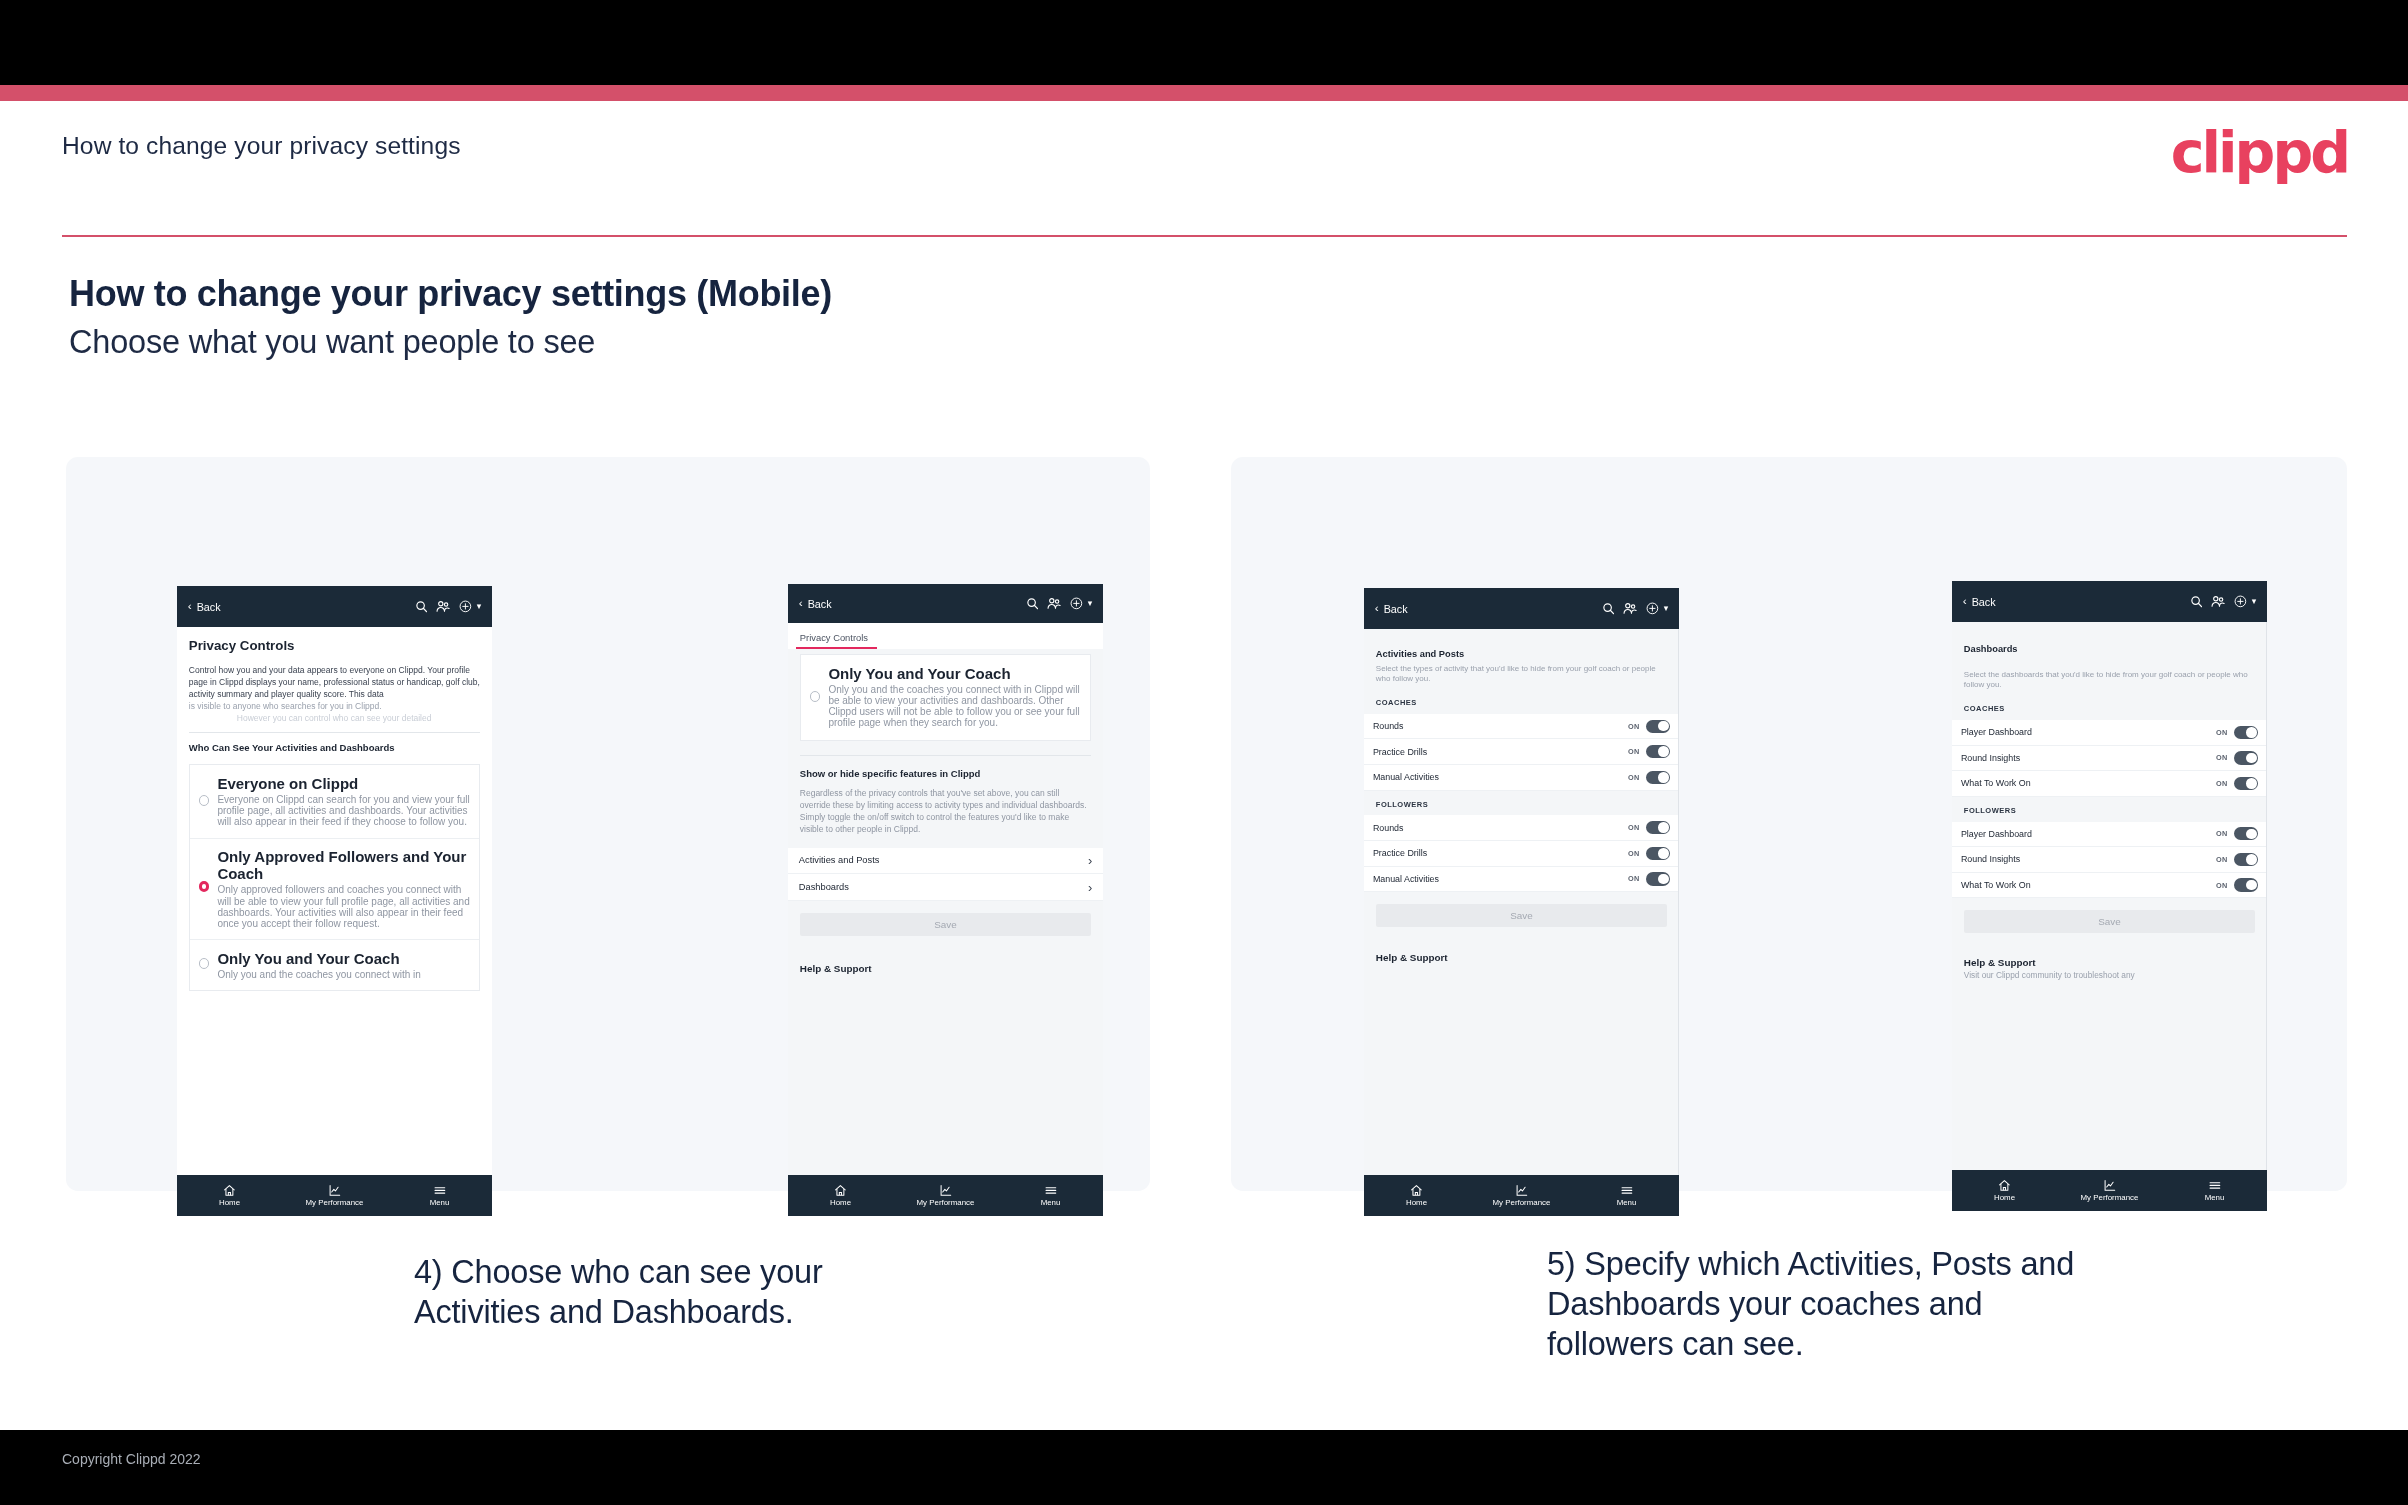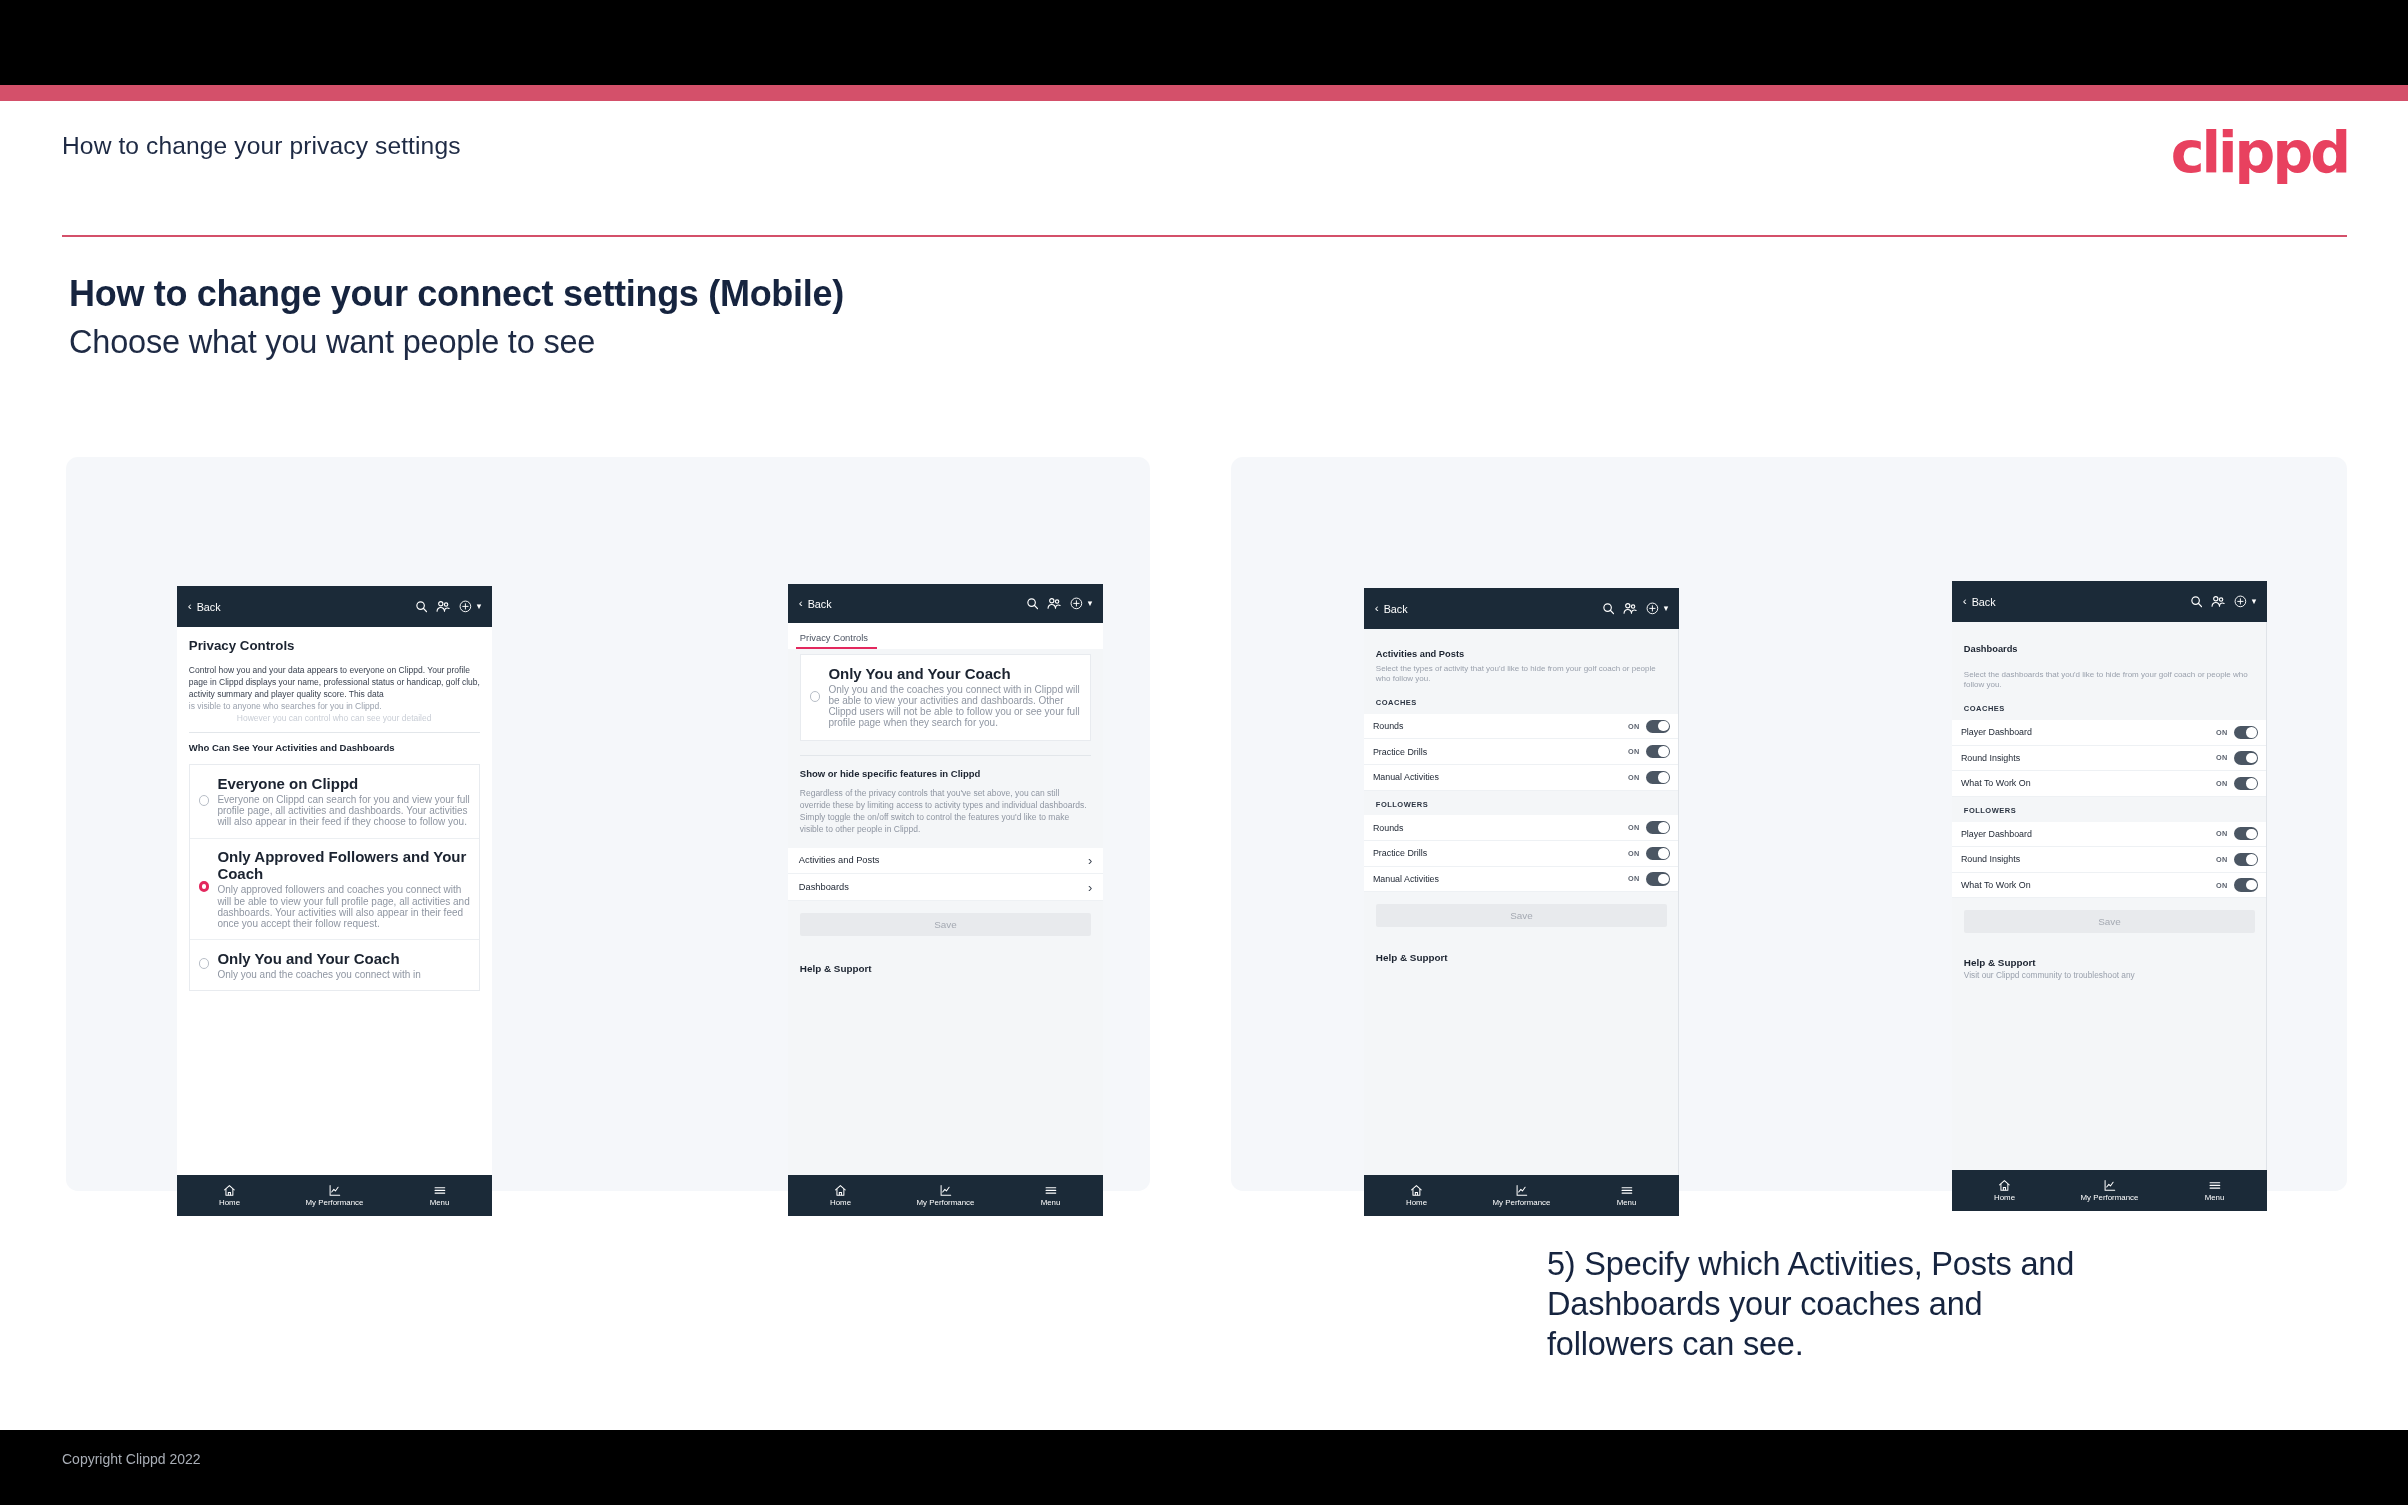--- a/index.html
+++ b/index.html
@@ -162,24 +162,25 @@
   <div class="bar-top"></div>
   <div class="accent-band"></div>
   <div class="bar-bottom"></div>
 
   <div class="slide">
 
     <div class="header-title">How to change your privacy settings</div>
     <div class="logo">clippd</div>
     <div class="header-rule"></div>
 
-    <div class="title-main">How to change your connect settings (Mobile)</div>
+    <div class="title-main">How to change your privacy settings (Mobile)</div>
     <div class="title-sub">Choose what you want people to see</div>
 
     <div class="card card-left"></div>
+    <div class="caption" style="left:414px; top:1151px; width:453px;">4) Choose who can see your Activities and Dashboards.</div>
 
     <div class="card card-right"></div>
     <div class="caption" style="left:1547px; top:1143px; width:532px;">5) Specify which Activities, Posts and Dashboards your  coaches and followers can see.</div>
 
     <div class="phone" style="left:177px; top:485px; width:315px; height:630px;">
       <div class="topbar" style="height:41px;">
         <div class="back">
           <span class="chev-left">‹</span>
           <span>Back</span>
         </div>

